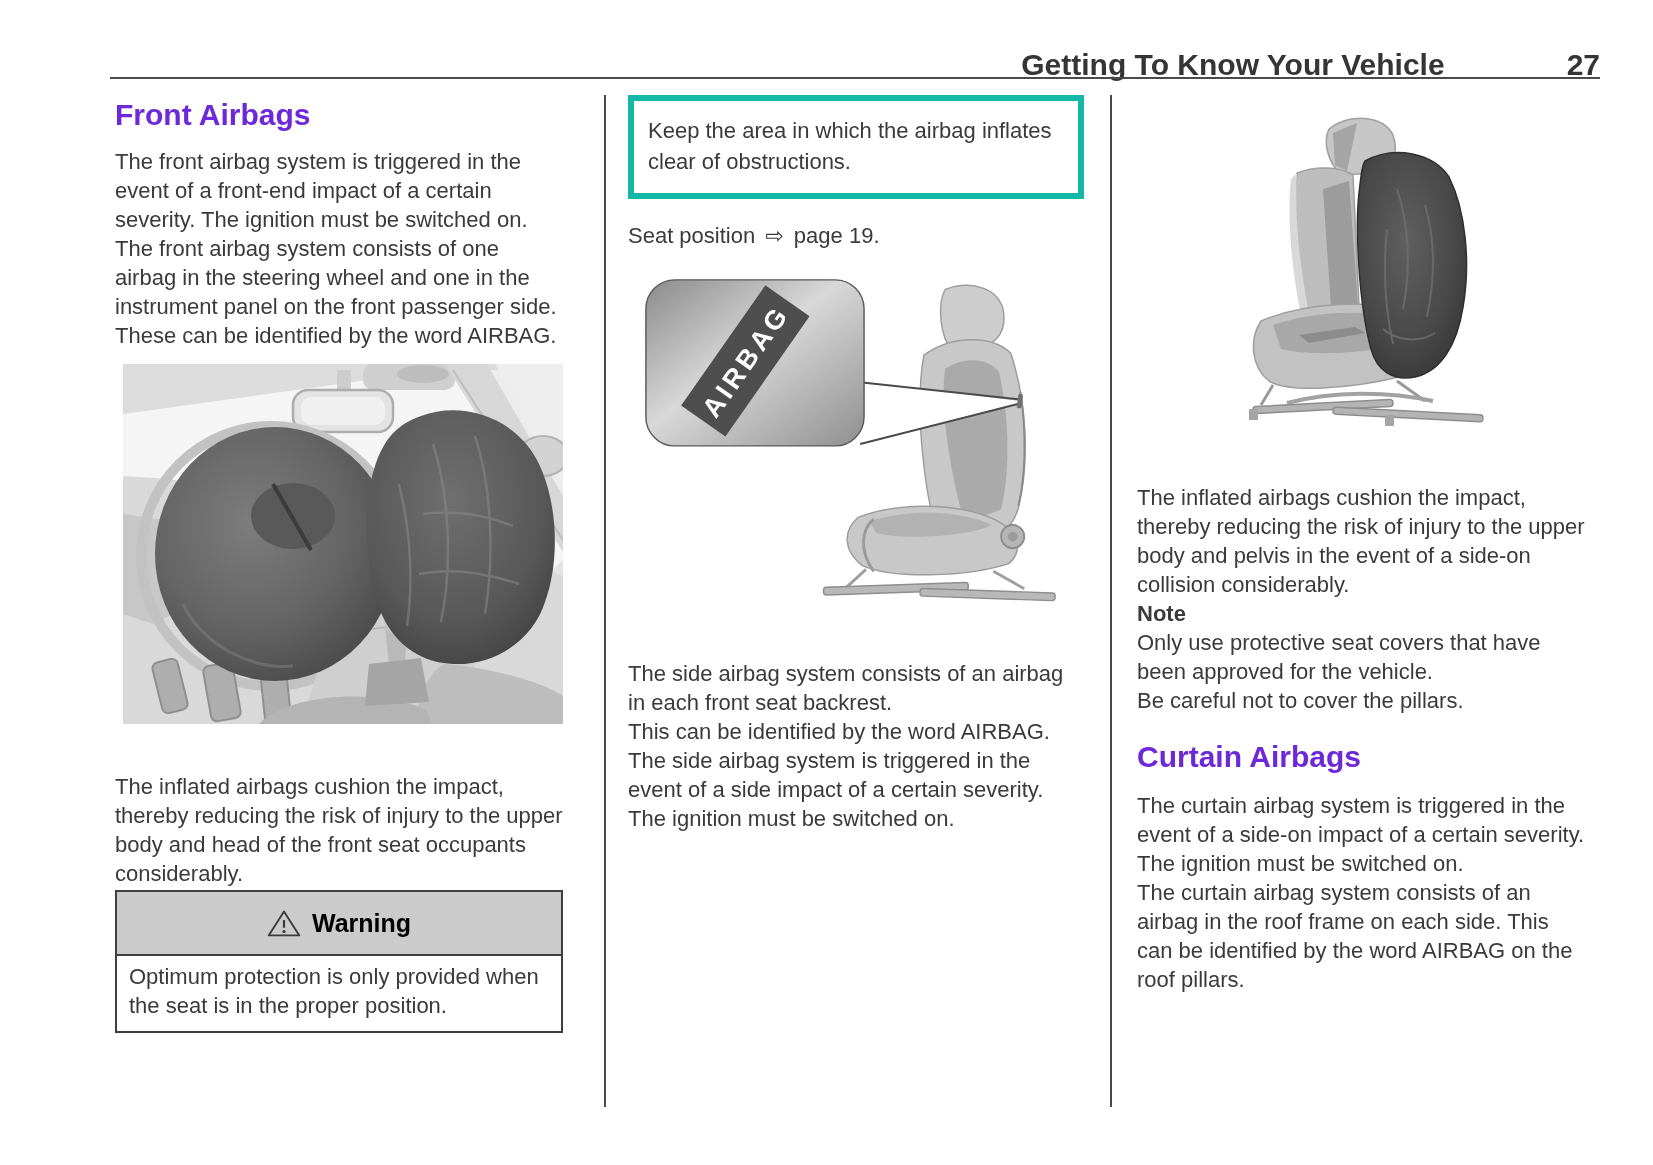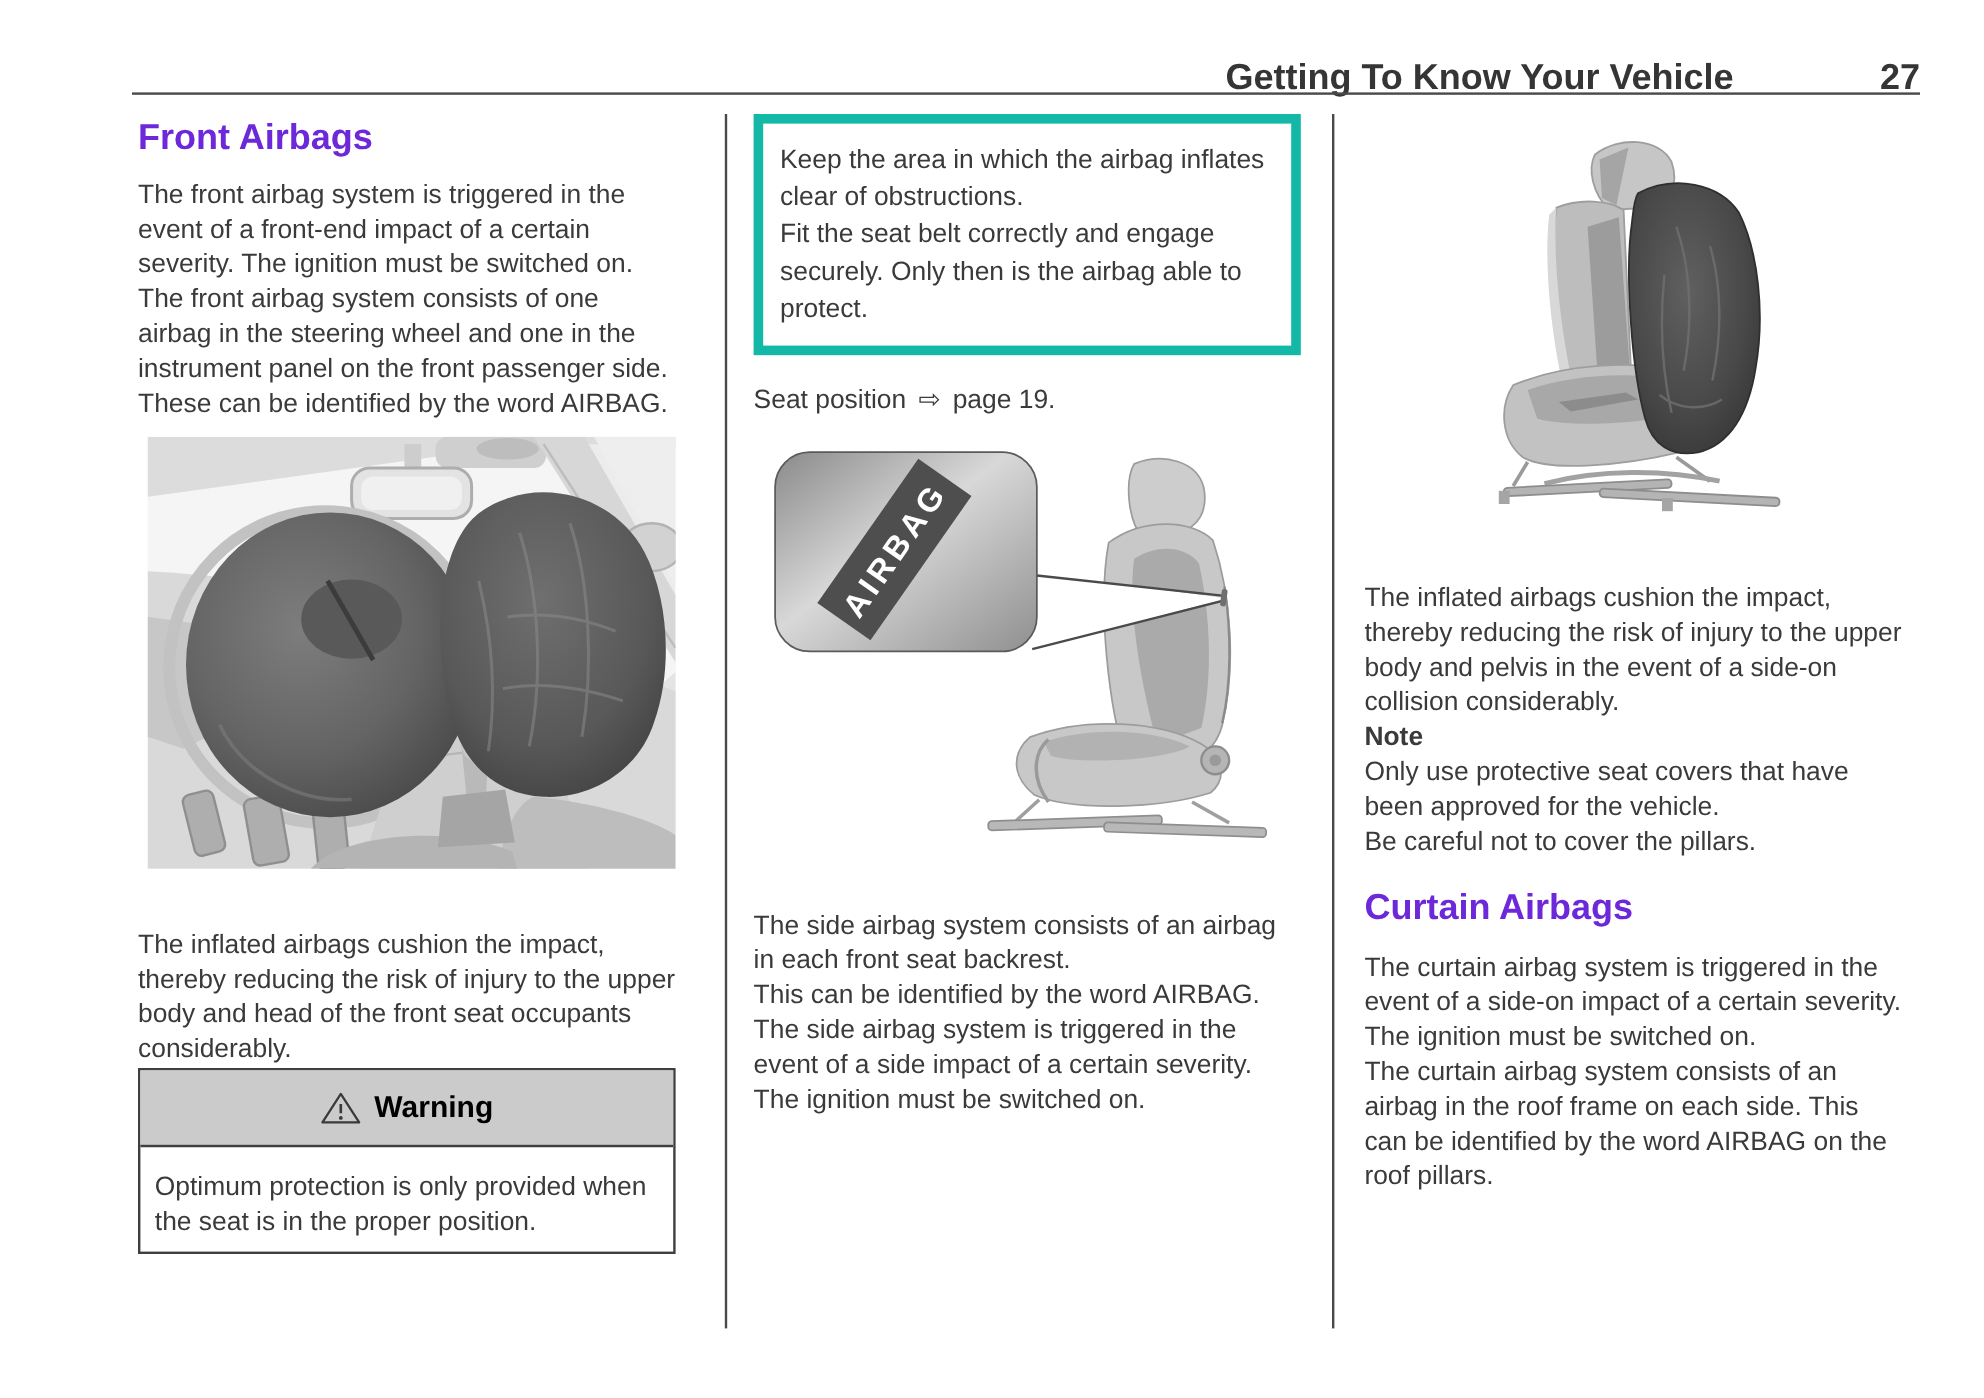--- a/index.html
+++ b/index.html
@@ -25,29 +25,29 @@
   .col1 h2{margin-bottom:12px;}
   .col2 h2{margin-top:18px;}
   .col3 h2{margin:22px 0 14px;}
   p{margin:0;font-size:22px;line-height:29px;}
   
   figure{margin:0;}
   .fig1{margin:14px 0 48px 8px;width:440px;height:360px;}
   .fig2{margin:26px 0 50px 6px;width:435px;height:333px;}
   .fig3{margin:14px auto 54px;width:250px;height:320px;}
   
-  .note-box{border:8px solid #14b8a6;padding:14px 14px 16px;margin-bottom:22px;}
+  .note-box{border:6px solid #14b8a6;padding:14px 14px 16px;margin-bottom:22px;}
   .note-box p{line-height:31px;}
   .seat-ref{margin-bottom:20px;}
   .seat-ref .arrow{padding:0 4px;}
   
   .warning-box{border:2px solid #3f3f3f;margin-top:2px;}
   .warning-head{background:#cbcbcb;border-bottom:2px solid #3f3f3f;height:62px;display:flex;align-items:center;justify-content:center;gap:11px;}
   .warning-head .w-title{font-size:25px;font-weight:bold;color:#000000;}
-  .warning-body{padding:18px 12px 11px;border-radius:31px;}
+  .warning-body{padding:6px 12px 11px;border-radius:31px;}
   .note-label{font-weight:bold;}
   svg text{font-family:"Liberation Sans","DejaVu Sans",sans-serif;}
 </style>
 </head>
 <body>
 
 <div class="page">
 
   <div class="hdr">
     <div class="hdr-title">Getting To Know Your Vehicle</div>
@@ -134,21 +134,20 @@
       </div>
       <div class="warning-body">
         <p>Optimum protection is only provided when the seat is in the proper position.</p>
       </div>
     </div>
   </section>
 
   <section class="col col2">
     <div class="note-box">
       <p>Keep the area in which the airbag inflates clear of obstructions.</p>
-      <p>Fit the seat belt correctly and engage securely. Only then is the airbag able to protect.</p>
     </div>
 
     <p class="seat-ref"><span>Seat position </span><span class="arrow">⇨</span><span> page 19.</span></p>
 
 
     <figure class="fig2">
       <svg viewBox="0 0 450 345" width="435" height="333">
         <defs>
           <linearGradient id="bg2" x1="0" y1="0" x2="1" y2="1">
             <stop offset="0%" stop-color="#8a8a8a"></stop>

